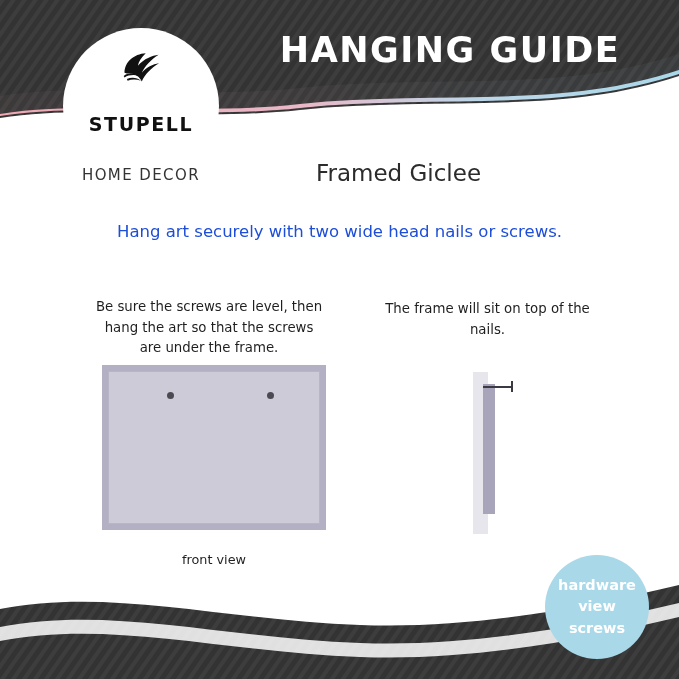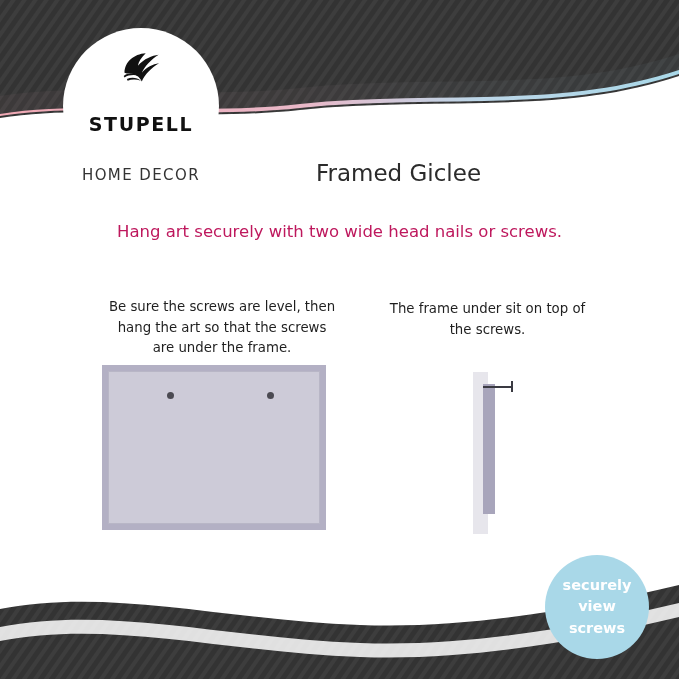--- a/index.html
+++ b/index.html
@@ -77,27 +77,27 @@
     font-size: 23px;
     color: #2b2b2b;
     font-family: "DejaVu Sans", sans-serif;
   }
   .instruction {
     position: absolute;
     top: 222px; left: 0;
     width: 679px;
     text-align: center;
     font-size: 16.5px;
-    color: #be185d;
+    color: #1d4ed8;
   }
 
   
   .panel-left-caption {
     position: absolute;
-    top: 297px; left: 107px;
+    top: 297px; left: 94px;
     width: 230px;
     text-align: center;
     font-size: 13.3px;
     line-height: 1.55;
     color: #1f1f1f;
   }
   .panel-right-caption {
     position: absolute;
     top: 299px; left: 380px;
     width: 215px;
@@ -225,20 +225,21 @@
           <rect width="4" height="9" fill="#3d3d3d"></rect>
         </pattern>
       </defs>
       <path d="M0,0 L679,0 L679,88 C560,128 430,108 300,122 C190,134 90,118 0,132 Z" fill="url(#lines)"></path>
       <path d="M0,96 C90,82 190,100 300,88 C430,74 560,94 679,54 L679,74 C560,114 430,94 300,108 C190,120 90,102 0,116 Z" fill="url(#stripeGrad)"></path>
       <path d="M0,118 C90,104 190,122 300,110 C430,96 560,116 679,76 L679,150 L0,150 Z" fill="#ffffff"></path>
       <path d="M0,0 L679,0 L679,70 C560,110 430,90 300,104 C190,116 90,100 0,114 Z" fill="url(#lines)" opacity="0.95"></path>
     </svg>
   </div>
 
+  <div class="guide-title">HANGING GUIDE</div>
 
   <div class="logo-circle">
     <svg class="logo-mark" viewBox="0 0 100 84" xmlns="http://www.w3.org/2000/svg">
       <path d="M8,58 C8,30 32,10 62,8 C52,18 44,28 42,40 C58,22 78,14 95,12 C76,24 60,40 52,58 C64,44 80,36 96,34 C76,46 60,62 52,80 C46,66 32,58 14,60 Z" fill="#111111"></path>
       <path d="M6,66 C16,58 32,58 44,66 C32,62 18,64 8,70 Z" fill="#111111"></path>
       <path d="M14,74 C26,68 40,70 50,78 C38,74 26,74 16,78 Z" fill="#111111"></path>
     </svg>
     <div class="logo-name">STUPELL</div>
     <div class="logo-sub">HOME DECOR</div>
   </div>
@@ -246,31 +247,32 @@
   <div class="product-type">Framed Giclee</div>
   <div class="instruction">Hang art securely with two wide head nails or screws.</div>
 
   <div class="panel-left-caption">Be sure the screws are level, then hang the art so that the screws are under the frame.</div>
   <div class="front-view">
     <div class="front-view-inner">
       <div class="screw s1"></div>
       <div class="screw s2"></div>
     </div>
   </div>
-
-  <div class="panel-right-caption">The frame under sit on top of the screws.</div>
+  <div class="front-caption">front view</div>
+
+  <div class="panel-right-caption">The frame will sit on top of the nails.</div>
   <div class="side-view">
     <div class="side-wall"></div>
     <div class="side-frame"></div>
     <div class="side-screw-h"></div>
     <div class="side-screw-v"></div>
   </div>
 
   <div class="badge">
-    <span>securely</span>
+    <span>hardware</span>
     <span>view</span>
     <span>screws</span>
   </div>
 
   <div class="bottom-banner">
     <svg width="679" height="110" viewBox="0 0 679 110" xmlns="http://www.w3.org/2000/svg">
       <defs>
         <pattern id="lines2" width="9" height="9" patternUnits="userSpaceOnUse" patternTransform="rotate(35)">
           <rect width="9" height="9" fill="#333333"></rect>
           <rect width="4" height="9" fill="#3d3d3d"></rect>

